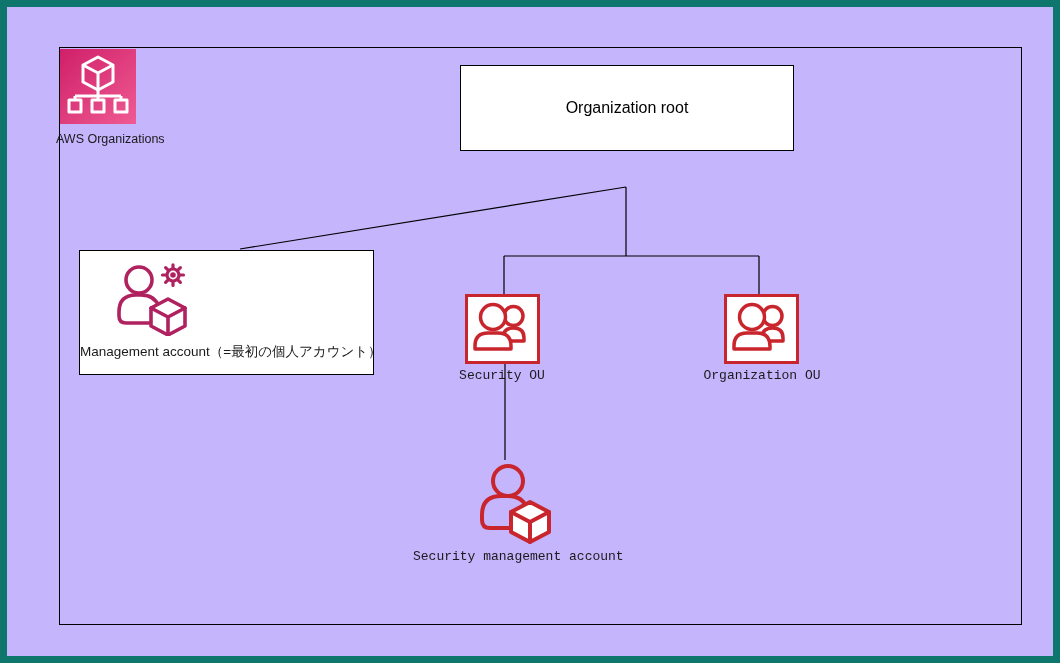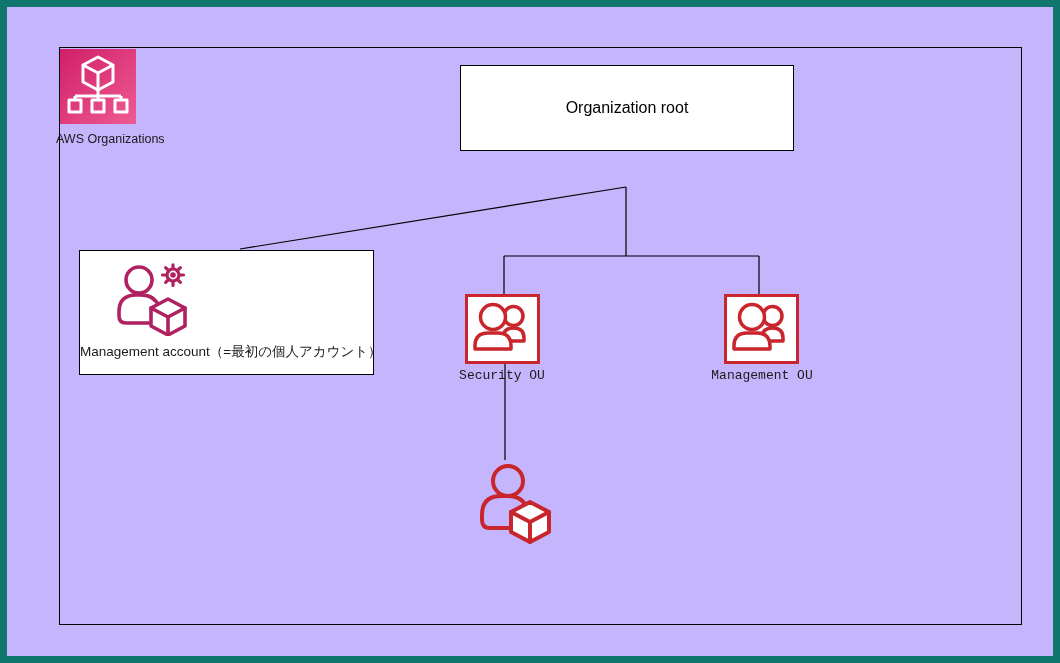--- a/index.html
+++ b/index.html
@@ -124,26 +124,27 @@
   <div class="abs ou-box" id="dev-ou">
     <svg width="69" height="64" viewBox="0 0 69 64" xmlns="http://www.w3.org/2000/svg">
       <g fill="none" stroke-width="3.5" stroke-linejoin="round" stroke="#c9252d">
         <circle cx="45.5" cy="19" r="9.5"></circle>
         <path d="M35 44 L35 41 Q35 31 45.5 31 Q56 31 56 41 L56 44 Z"></path>
         <circle cx="25" cy="20" r="12.5" fill="#ffffff"></circle>
         <path fill="#ffffff" d="M7 52 L7 49 Q7 36 20 36 L30 36 Q43 36 43 49 L43 52 Z"></path>
       </g>
     </svg>
   </div>
-  <div class="abs node-label" id="dev-ou-label">Management OU</div>
+  <div class="abs node-label" id="dev-ou-label">Organization OU</div>
 
   <svg class="abs" id="sec-mgmt-icon" viewBox="0 0 88 92" xmlns="http://www.w3.org/2000/svg">
     <g fill="none" stroke-width="4" stroke-linecap="round" stroke-linejoin="round" stroke="#c9252d">
       <circle cx="39" cy="24" r="15"></circle>
       <path d="M58 52 Q54 39 39 39 L32 39 Q13 39 13 58 L13 63 Q13 71 21 71 L46 71"></path>
       <g>
         <path d="M61 45 L80 55 L80 75 L61 85 L42 75 L42 55 Z" fill="#ffffff"></path>
         <path d="M42 55 L61 65 L80 55 M61 65 L61 85"></path>
       </g>
     </g>
   </svg>
+  <div class="abs node-label" id="sec-mgmt-label">Security management account</div>
 
 </div>
 
 </body></html>

